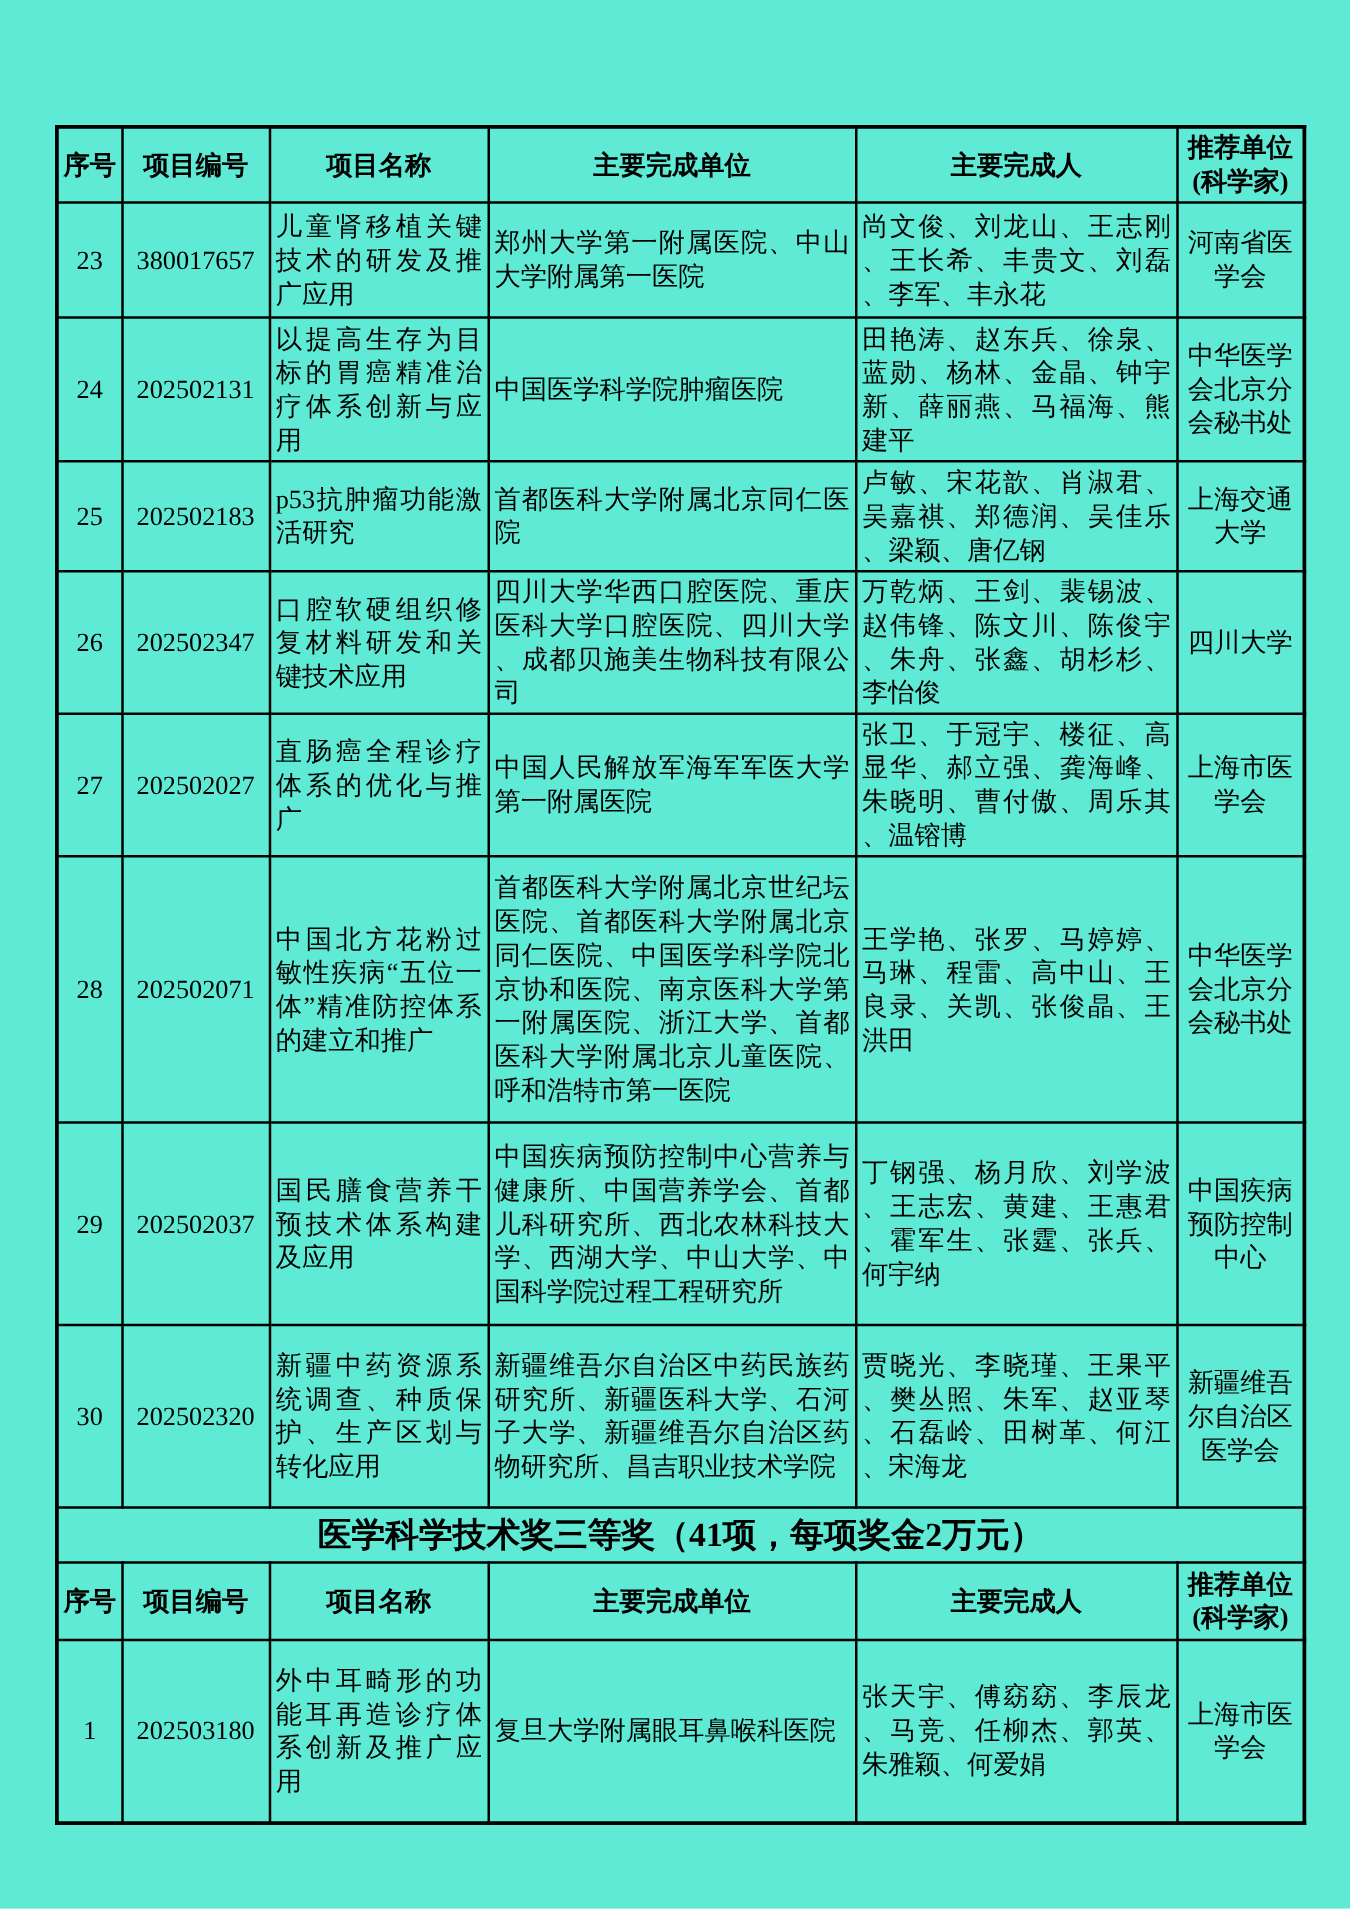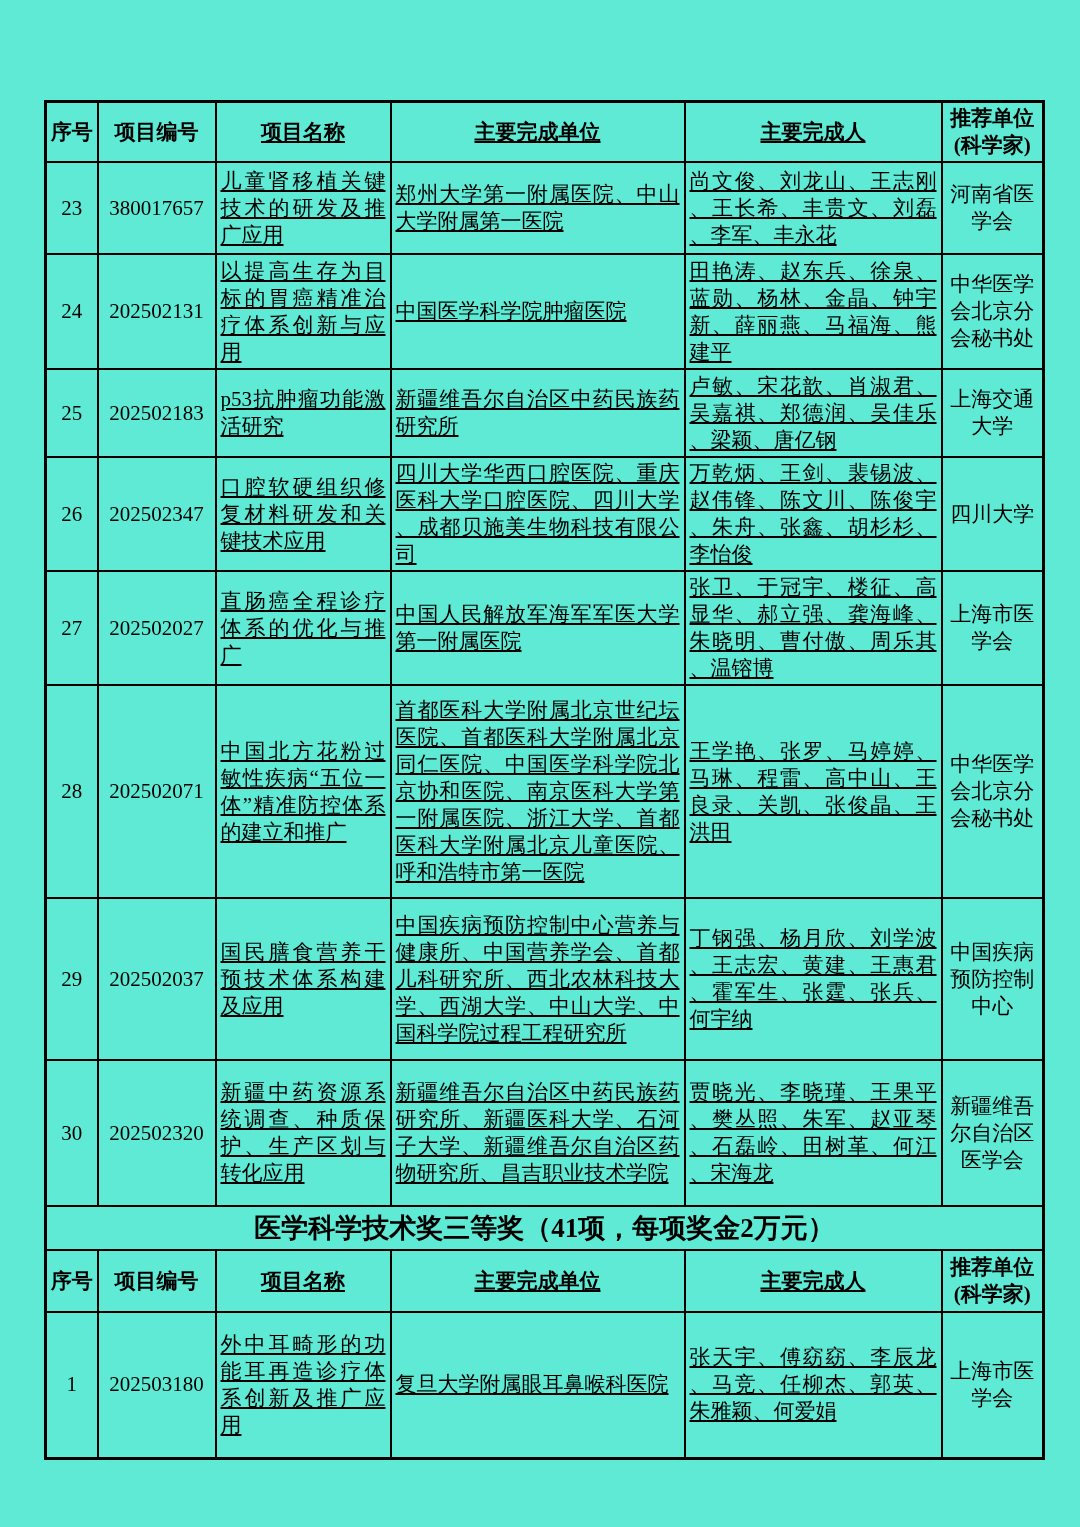--- a/index.html
+++ b/index.html
@@ -34,21 +34,20 @@
   }
   td.c-seq, td.c-code {
     text-align: center;
     padding: 0 2px;
   }
   td.c-name, td.c-org, td.c-people {
     text-align: justify;
     padding: 2px 4px;
     line-break: anywhere;
     word-break: break-all;
-    text-decoration: underline;
   }
   td.c-rec {
     text-align: center;
     font-size: 20px;
     line-height: 26px;
     padding: 16px 1px;
   }
   tr.hdr td {
     font-weight: bold;
     text-align: center;
@@ -116,21 +115,21 @@
       <td class="c-name">以提高生存为目标的胃癌精准治疗体系创新与应用</td>
       <td class="c-org">中国医学科学院肿瘤医院</td>
       <td class="c-people">田艳涛、赵东兵、徐泉、蓝勋、杨林、金晶、钟宇新、薛丽燕、马福海、熊建平</td>
       <td class="c-rec">中华医学会北京分会秘书处</td>
     </tr>
 
     <tr style="height:83px">
       <td class="c-seq">25</td>
       <td class="c-code">202502183</td>
       <td class="c-name">p53抗肿瘤功能激活研究</td>
-      <td class="c-org">新疆维吾尔自治区中药民族药研究所</td>
+      <td class="c-org">首都医科大学附属北京同仁医院</td>
       <td class="c-people">卢敏、宋花歆、肖淑君、吴嘉祺、郑德润、吴佳乐、梁颖、唐亿钢</td>
       <td class="c-rec">上海交通大学</td>
     </tr>
 
     <tr style="height:112px">
       <td class="c-seq">26</td>
       <td class="c-code">202502347</td>
       <td class="c-name">口腔软硬组织修复材料研发和关键技术应用</td>
       <td class="c-org">四川大学华西口腔医院、重庆医科大学口腔医院、四川大学、成都贝施美生物科技有限公司</td>
       <td class="c-people">万乾炳、王剑、裴锡波、赵伟锋、陈文川、陈俊宇、朱舟、张鑫、胡杉杉、李怡俊</td>

